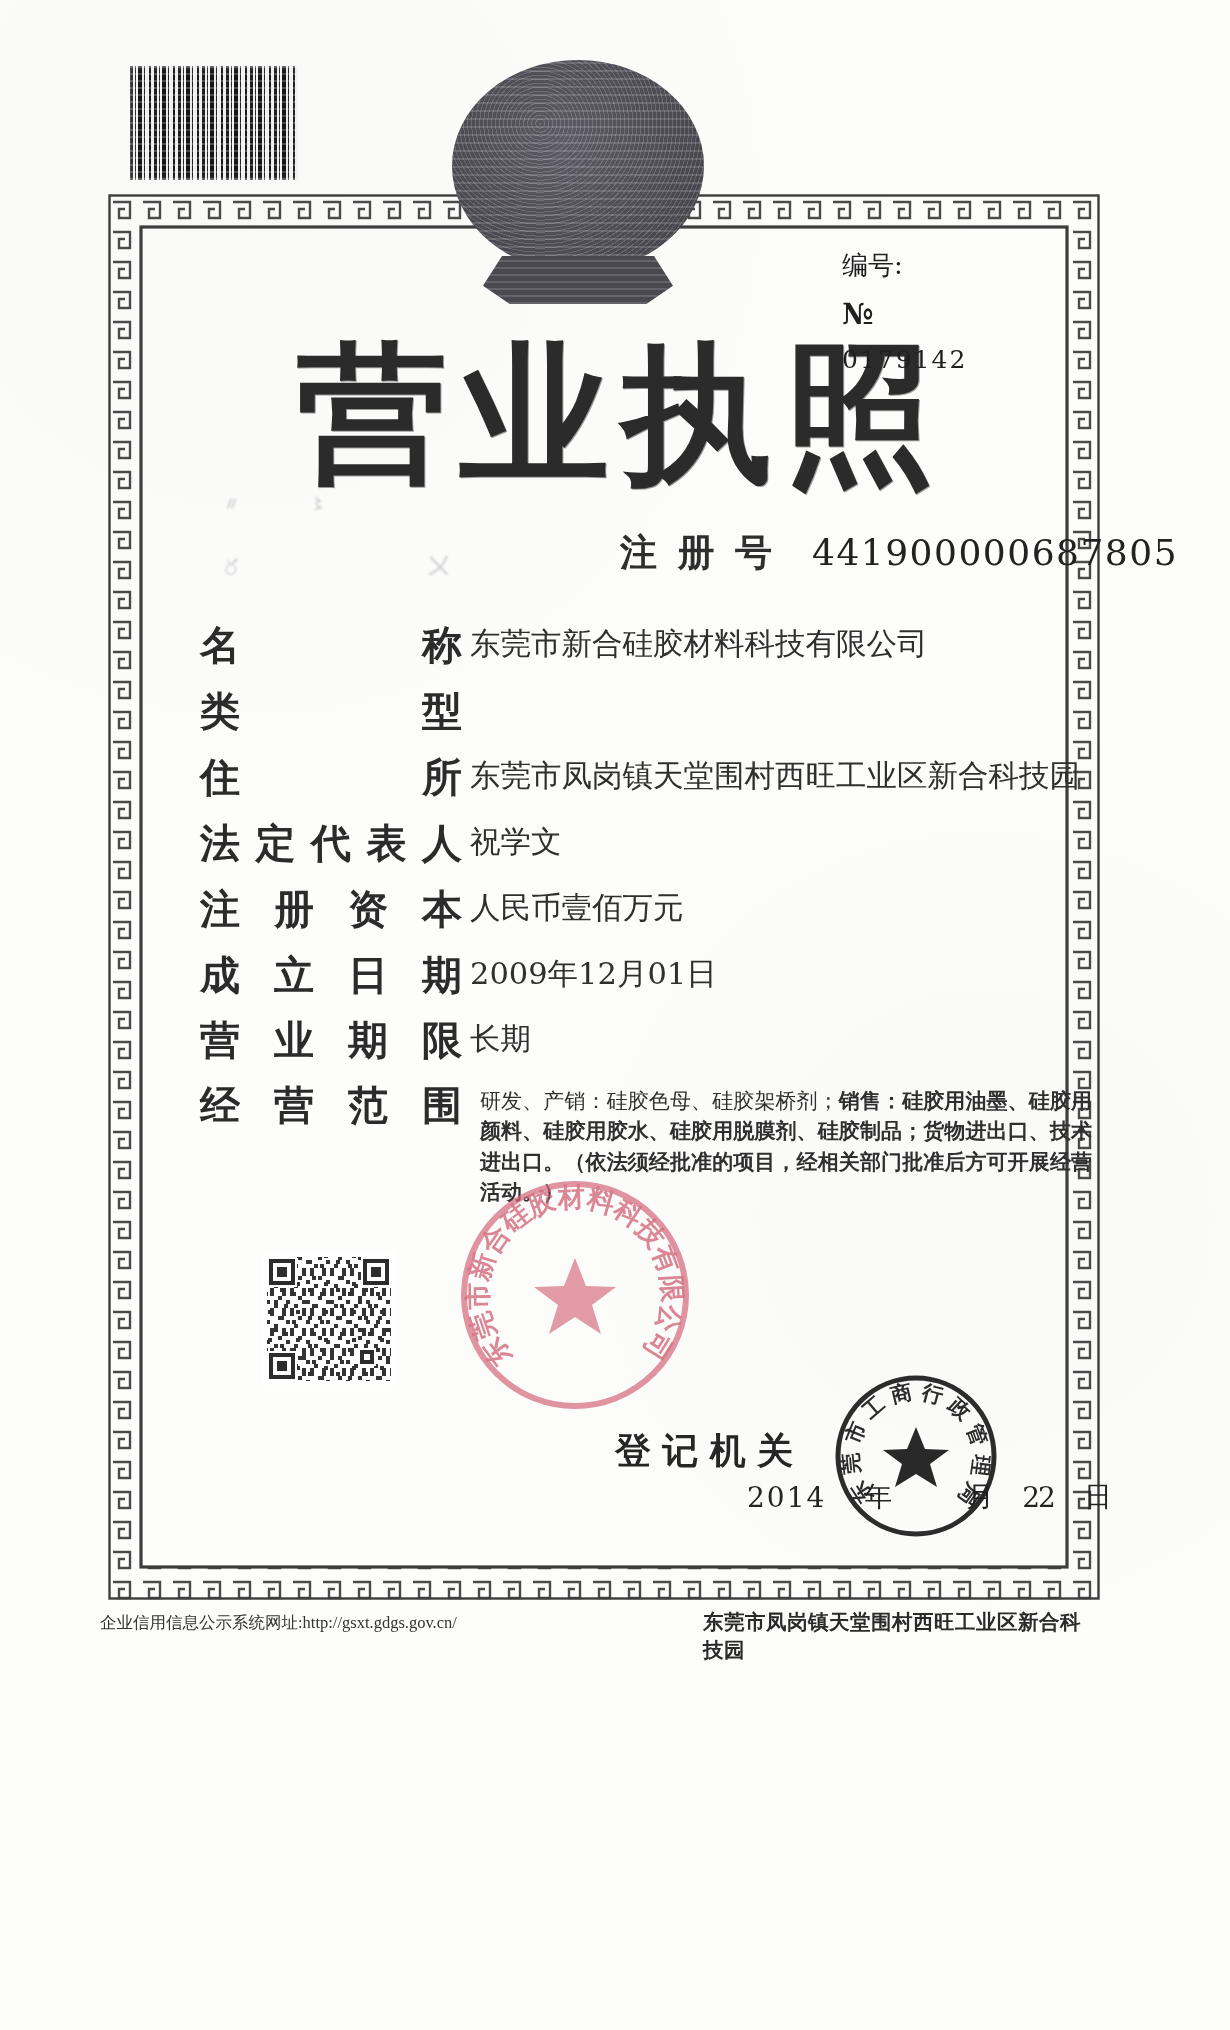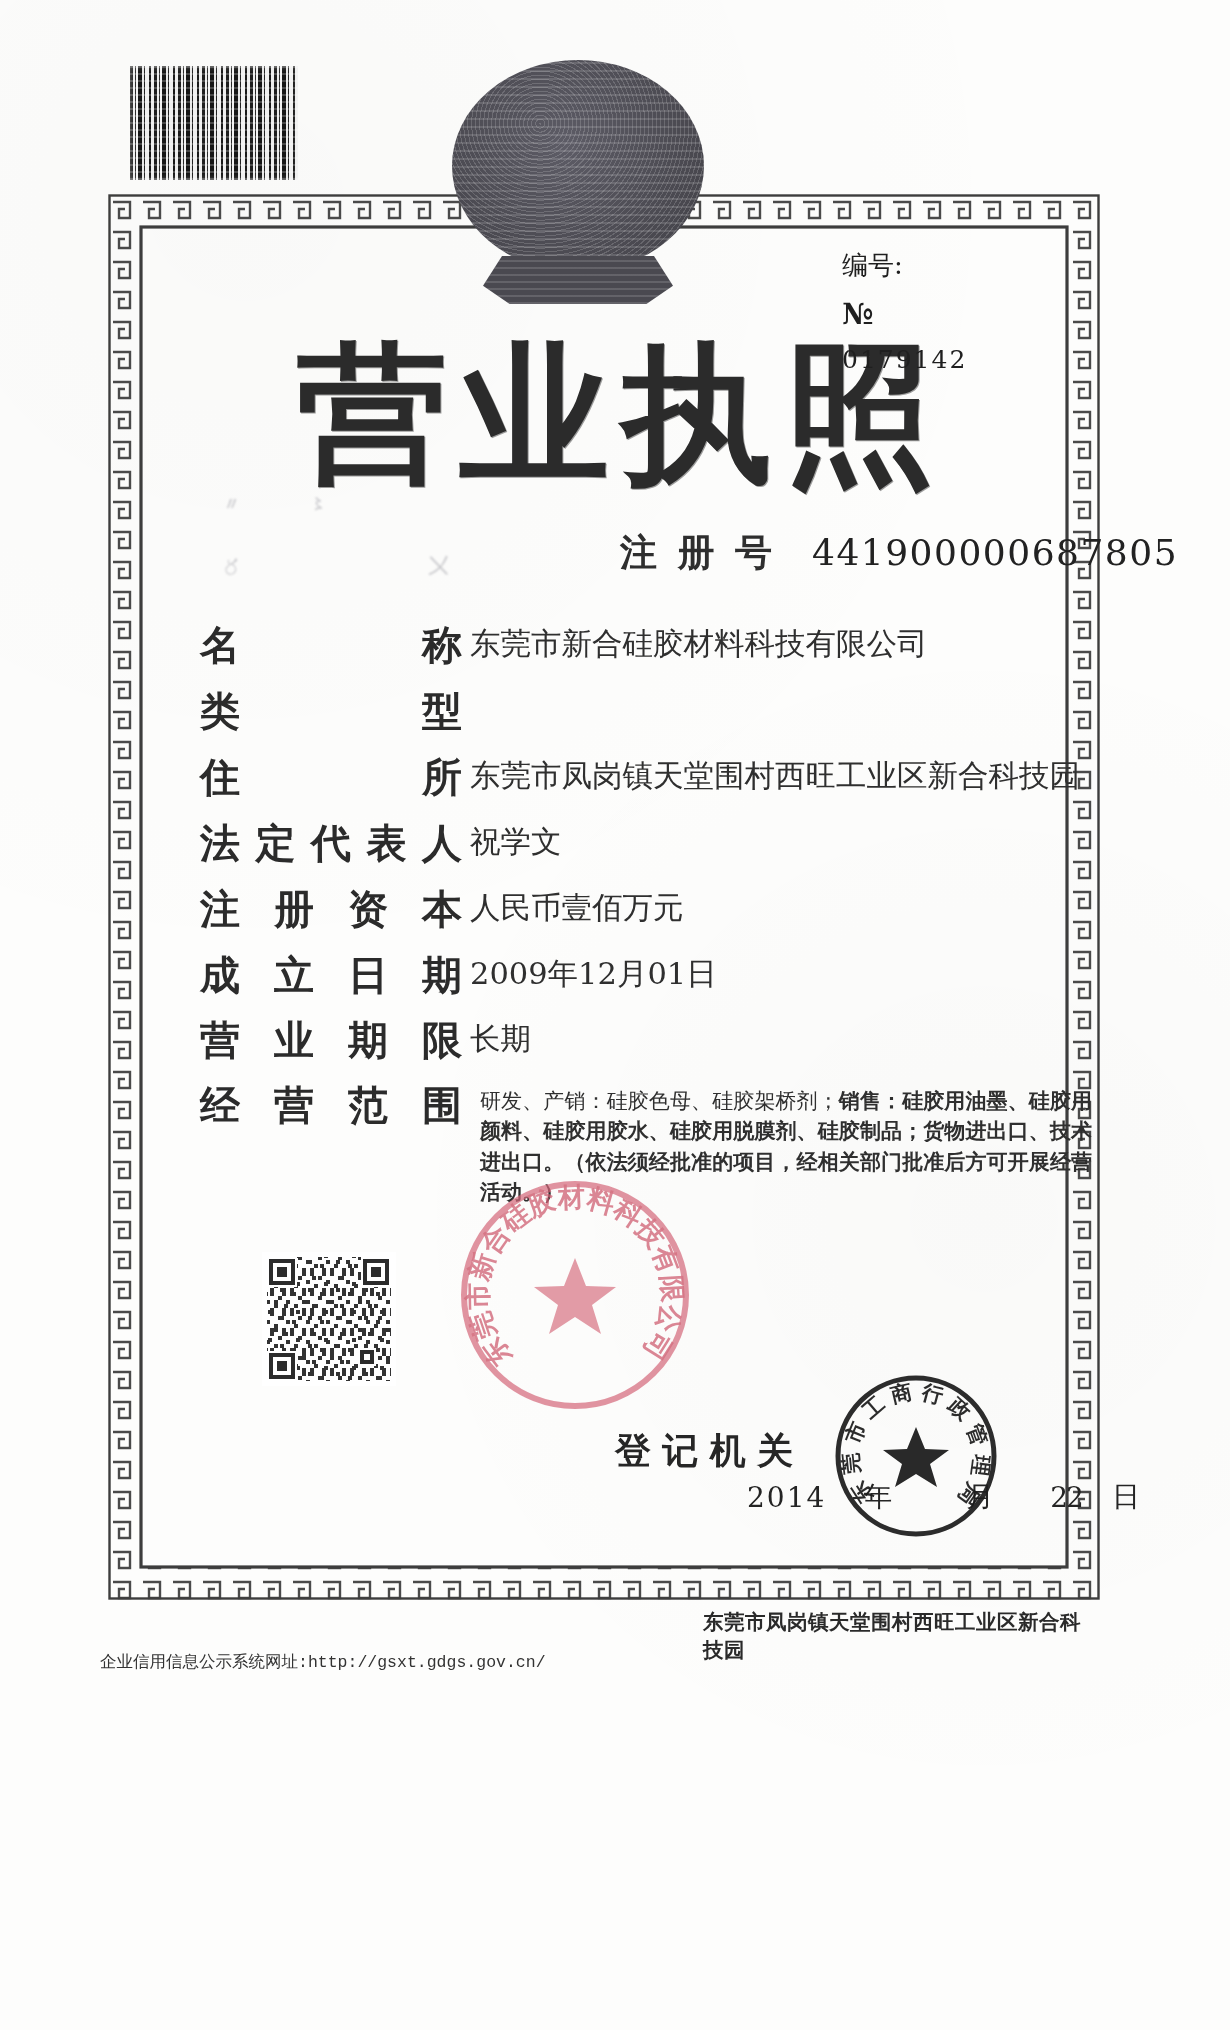--- a/index.html
+++ b/index.html
@@ -63,26 +63,26 @@
   
   .company-seal{position:absolute;left:450px;top:1170px;z-index:5;opacity:.88;}
   
   .registry-label{position:absolute;left:615px;top:1427px;width:178px;z-index:3;
     font-size:36px;font-weight:600;color:#262626;font-family:"DejaVu Serif",serif;}
   .date-line{position:absolute;left:747px;top:1478px;display:flex;align-items:center;z-index:3;
     font-family:"DejaVu Serif",serif;font-size:28px;color:#242424;gap:28px;}
   .date-line .y{letter-spacing:2px;}
   .date-line .u1{margin-left:10px;}
   .date-line .u2{margin-left:46px;}
-  .date-line .d{margin-left:28px;letter-spacing:-2px;}
+  .date-line .d{letter-spacing:-2px;}
   .date-line .u3{margin-left:2px;}
   .registry-stamp{position:absolute;left:825px;top:1365px;z-index:6;opacity:.93;}
   
   .footer-left{position:absolute;left:100px;top:1612px;font-size:16.5px;color:#333;z-index:3;
-    font-family:Liberation Mono, monospace;margin-top:39px;}
+    font-family:Liberation Serif, serif;}
   .footer-right{position:absolute;left:703px;top:1608px;width:390px;font-size:20.5px;
     font-weight:700;color:#2a2a2a;z-index:3;font-family:"DejaVu Serif",serif;
     letter-spacing:.5px;}
   
   .smudge{position:absolute;filter:blur(1px);color:#9a9aa2;z-index:2;
     font-size:20px;opacity:.55;letter-spacing:30px;}
   .s1{left:222px;top:492px;}
   .s2{left:222px;top:552px;letter-spacing:90px;}
 </style>
 </head>

